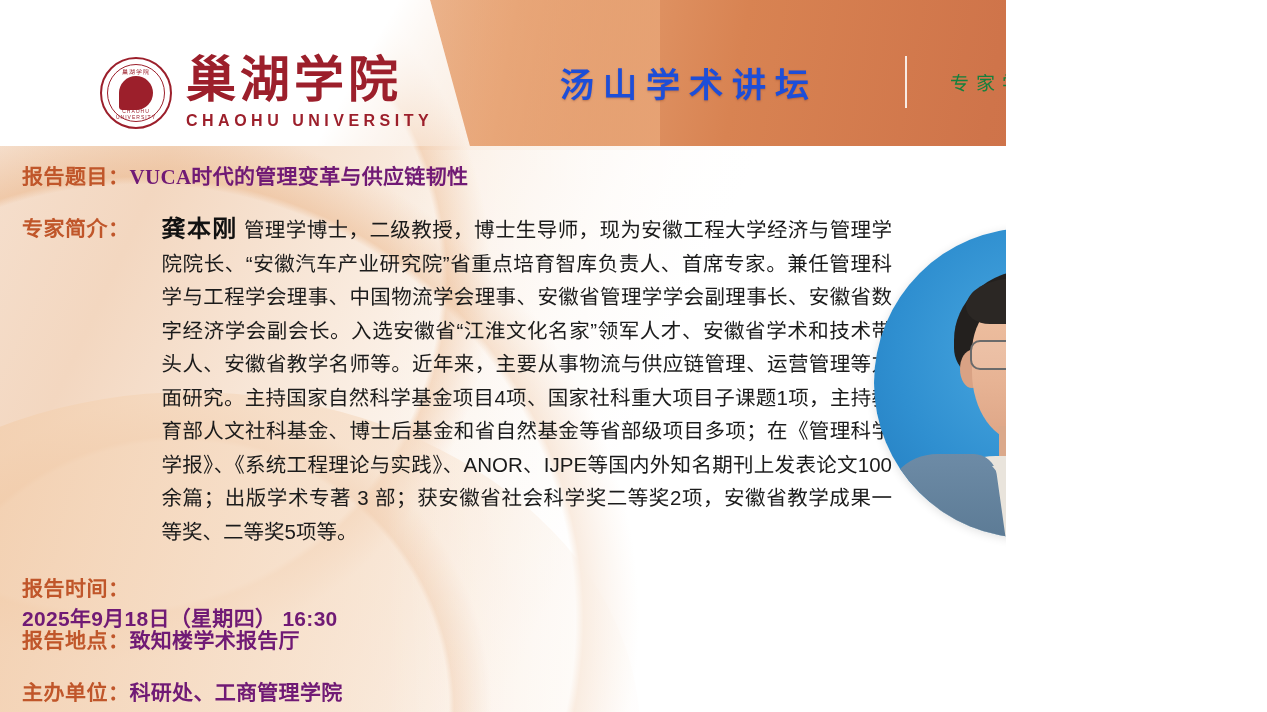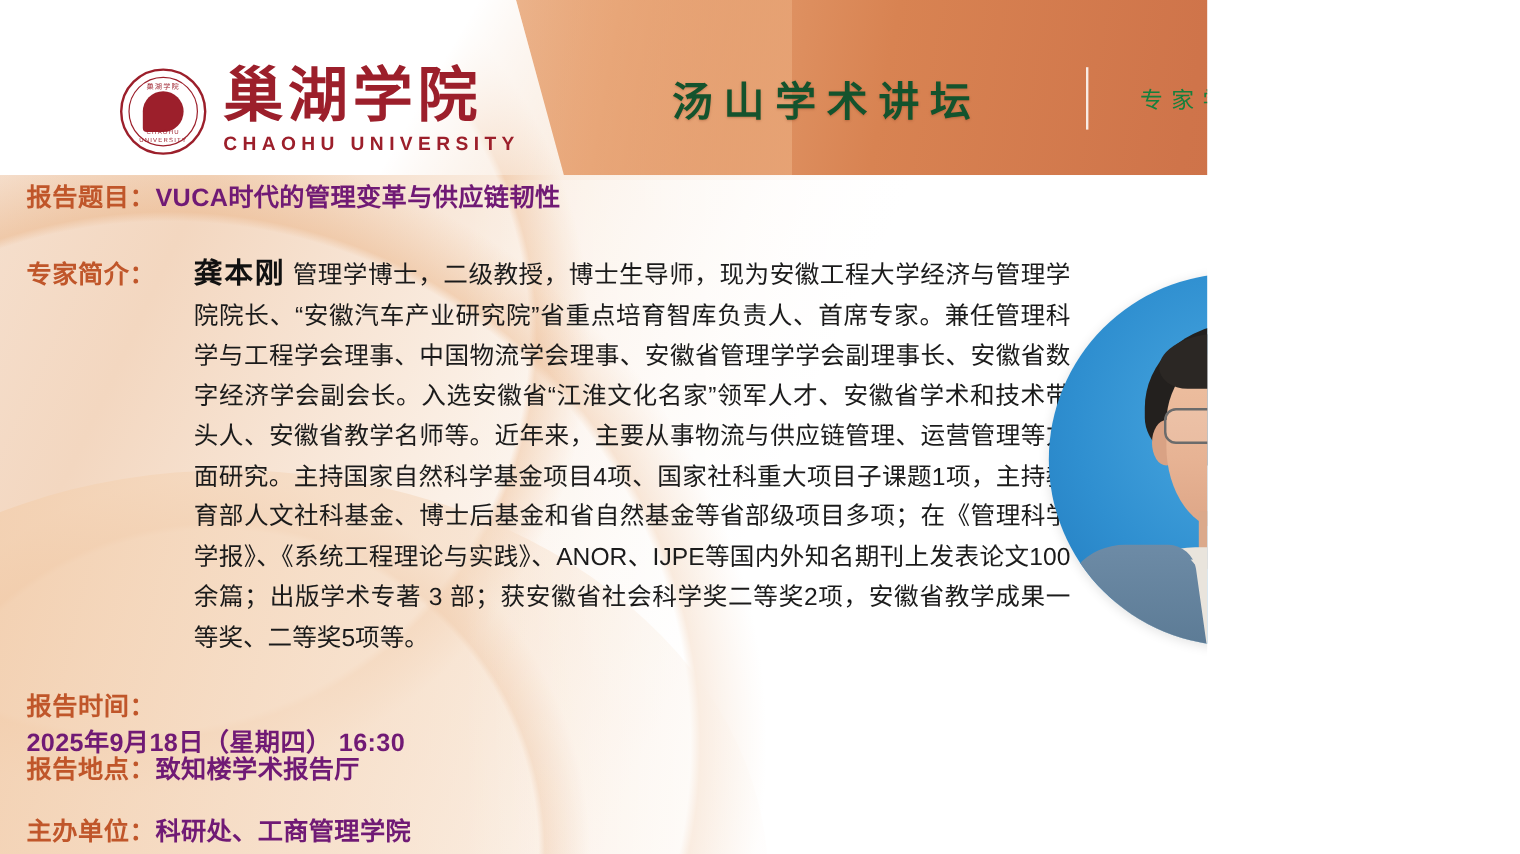--- a/index.html
+++ b/index.html
@@ -162,21 +162,21 @@
     color: #9c1f2b;
     letter-spacing: 4.5px;
     margin-top: 7px;
     font-weight: bold;
   }
   .header-title {
     position: absolute;
     left: 560px;
     top: 82px;
     transform: translateY(-50%);
-    color: #14532d;
+    color: #1d4ed8;
     font-size: 34px;
     font-weight: bold;
     letter-spacing: 9px;
     font-family: "DejaVu Serif", "Liberation Serif", serif;
     text-shadow: 0 1px 2px rgba(120,50,20,.35);
   }
   .header-divider {
     position: absolute;
     left: 905px;
     top: 56px;
@@ -208,21 +208,21 @@
     white-space: nowrap;
     letter-spacing: .5px;
   }
   .value-bold {
     color: #701a75;
     font-size: 21px;
     font-weight: bold;
     letter-spacing: .3px;
   }
 
-  #row-title { left: 22px; top: 148px; }
+  #row-title { left: 22px; top: 160px; font-family: Liberation Serif, serif; }
   #row-bio   { left: 22px; top: 212px; width: 870px; }
   #row-time  { left: 22px; top: 572px; flex-direction: column; }
   #row-place { left: 22px; top: 624px; }
   #row-host  { left: 22px; top: 676px; }
 
   .bio-text {
     font-size: 20.5px;
     color: #1b1b1b;
     line-height: 33.5px;
     width: 735px;

